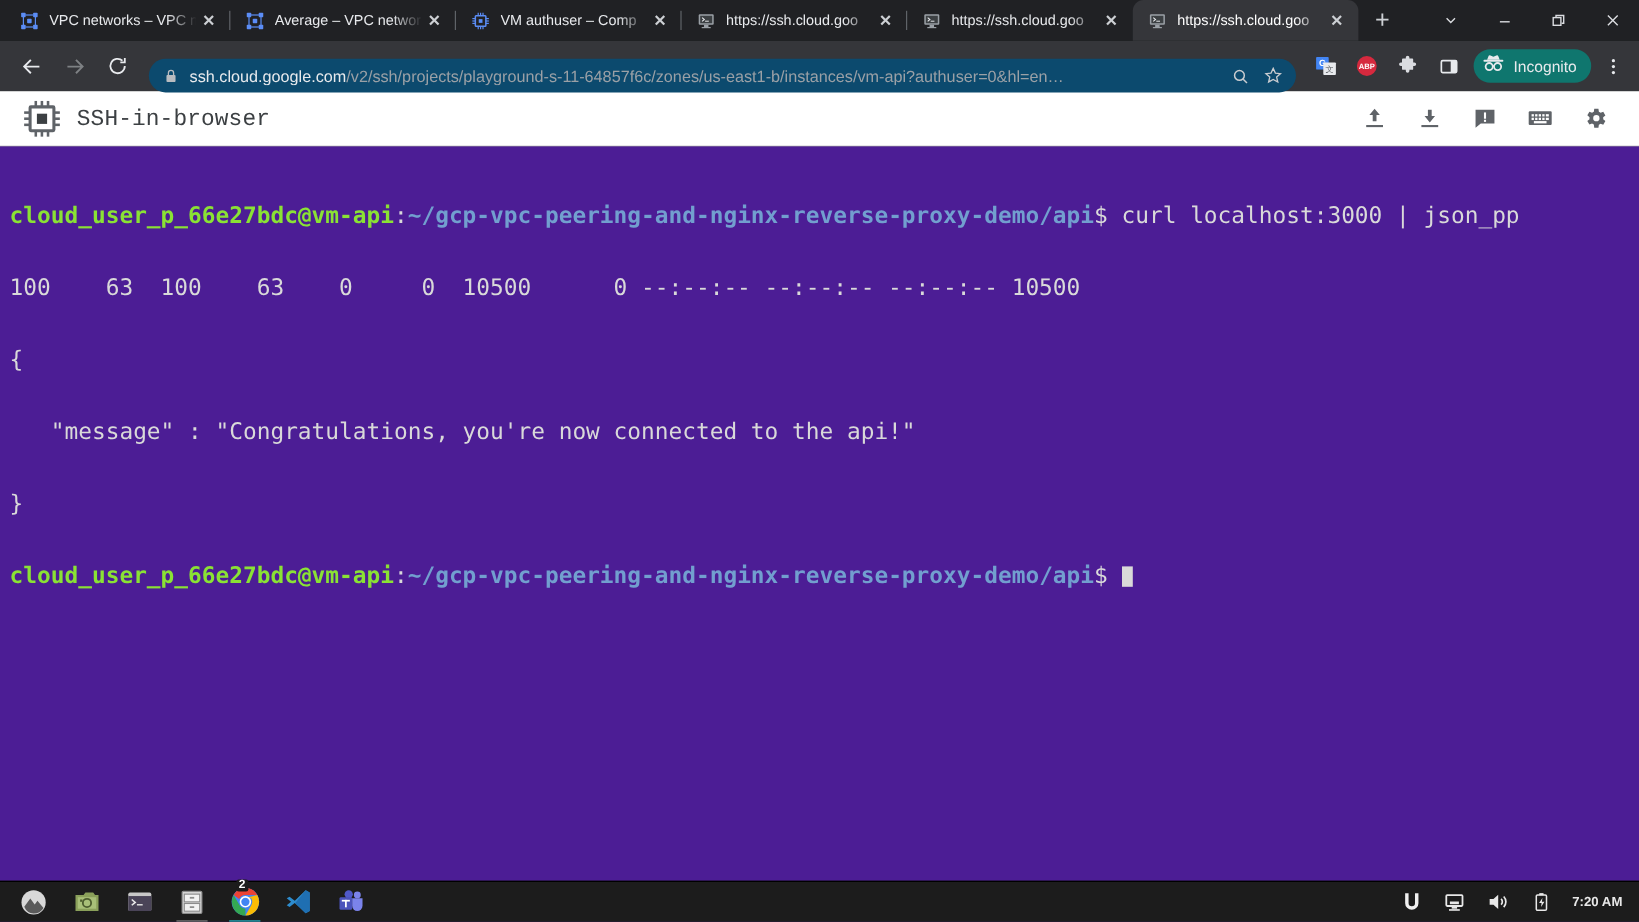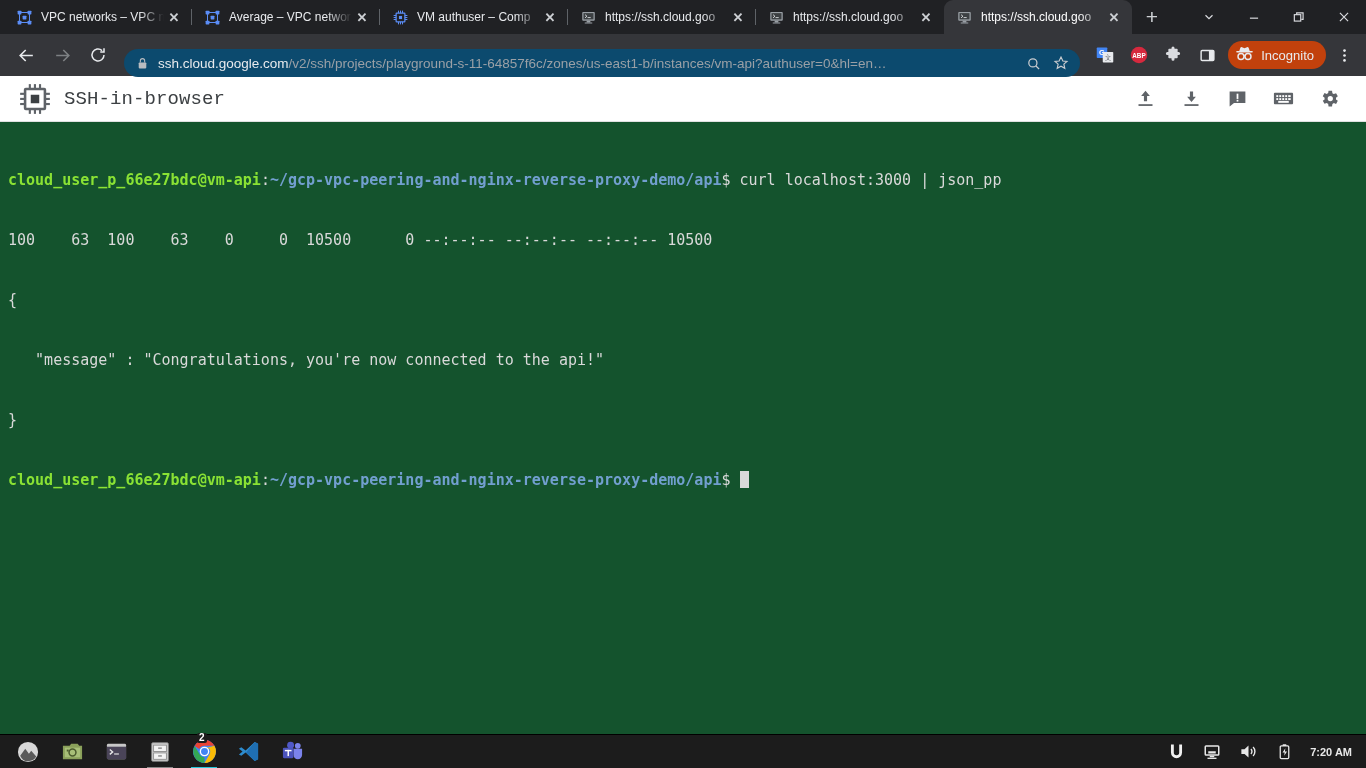--- a/index.html
+++ b/index.html
@@ -110,21 +110,21 @@
     width: 26px; height: 26px; flex: 0 0 26px;
     display: flex; align-items: center; justify-content: center;
     color: #c9ccd0; margin-left: 2px;
   }
   .ext-icon {
     width: 28px; height: 28px; margin: 0 3px;
     display: flex; align-items: center; justify-content: center;
   }
   .incognito-pill {
     height: 28px; border-radius: 14px;
-    background: #c2410c;
+    background: #0f766e;
     display: flex; align-items: center;
     padding: 0 12px 0 6px; margin-left: 4px;
   }
   .incognito-pill .label {
     color: #e8eaed; font-size: 13px; margin-left: 6px;
   }
   .kebab {
     width: 28px; height: 28px; margin-left: 4px;
     display: flex; align-items: center; justify-content: center;
     color: #e8eaed;
@@ -146,25 +146,25 @@
     font-family: Liberation Mono, monospace;
   }
   .ssh-actions { margin-left: auto; display: flex; align-items: center; }
   .ssh-action {
     width: 46px; height: 40px;
     display: flex; align-items: center; justify-content: center;
   }
 
   
   .terminal {
-    background: #14532d;
+    background: #4c1d95;
     height: 612px;
     padding: 8px 0 0 8px;
     font-family: "DejaVu Sans Mono", "Liberation Mono", monospace;
-    font-size: 15px;
+    font-size: 19px;
     line-height: 20px;
     color: #d9d9d9;
     white-space: pre;
     overflow: hidden;
   }
   .term-line { white-space: pre; }
   .c-user { color: #8ae234; font-weight: bold; }
   .c-path { color: #729fcf; font-weight: bold; }
   .c-plain { color: #d9d9d9; }
   .cursor {

